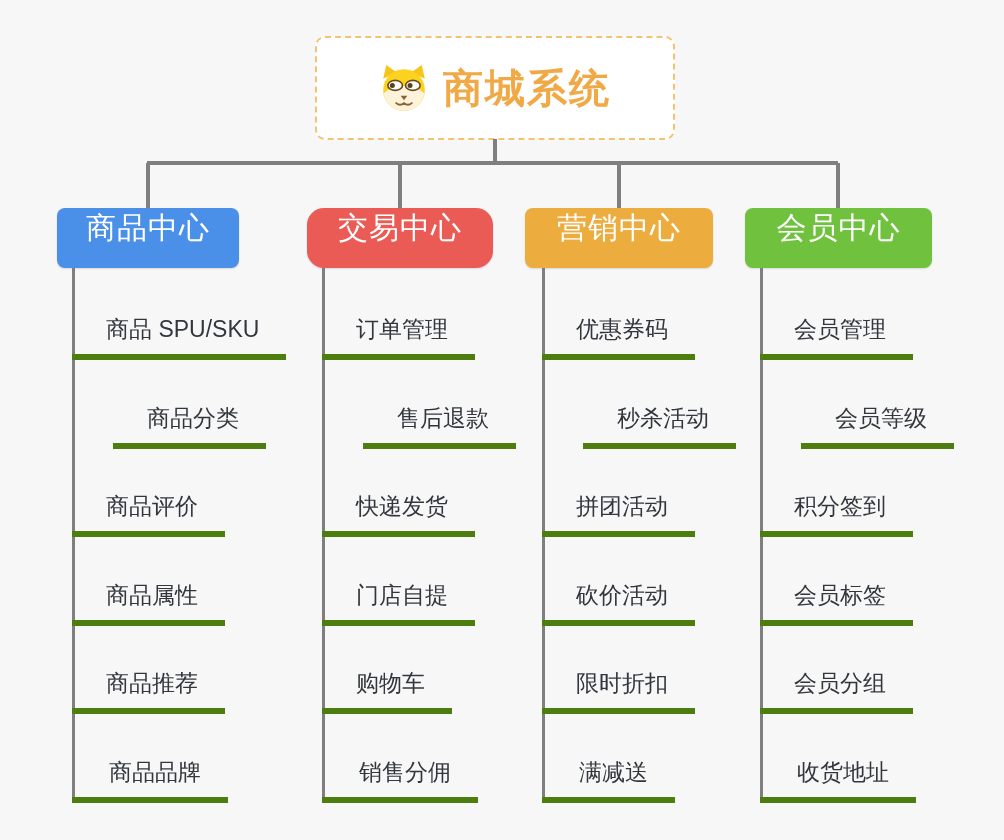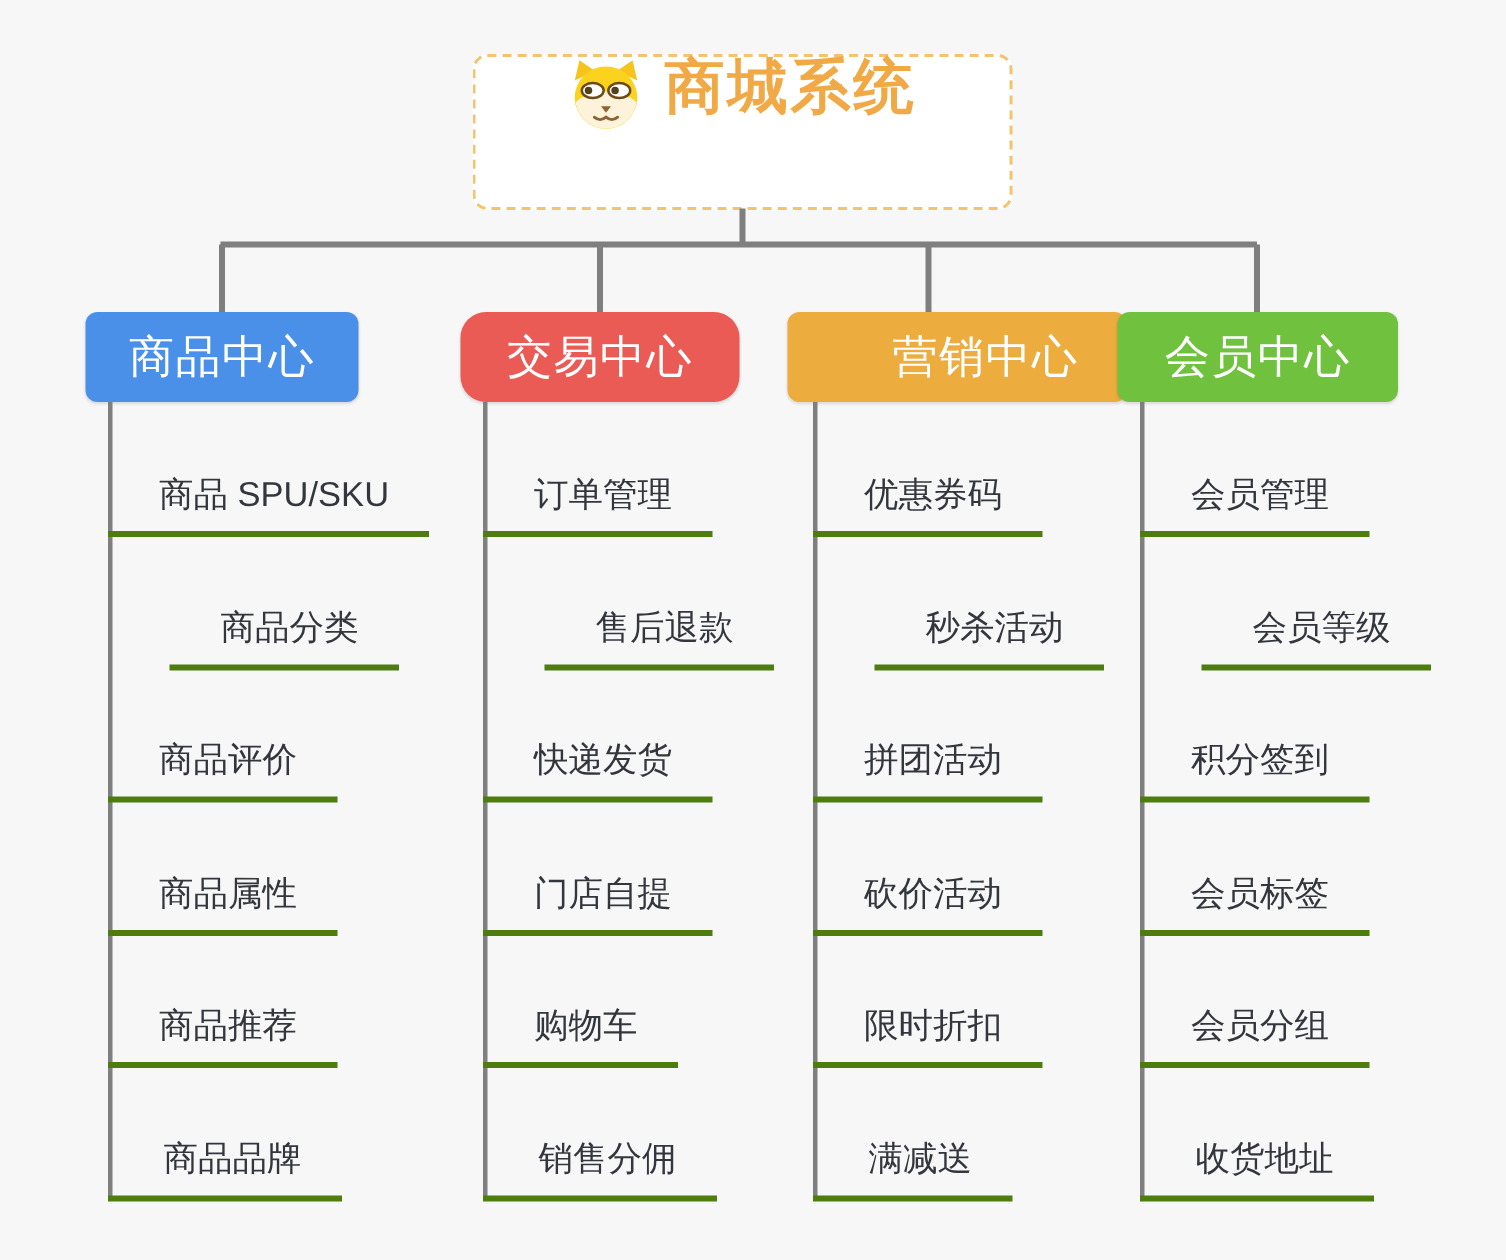--- a/index.html
+++ b/index.html
@@ -6,58 +6,58 @@
   body{
     width:1004px;height:840px;position:relative;overflow:hidden;
     background:#f7f7f7;
     font-family:"Liberation Sans","DejaVu Sans",sans-serif;
   }
   
   .root-node{
     position:absolute;left:315px;top:36px;width:360px;height:104px;
     background:#ffffff;border:2px dashed #f3c46f;border-radius:10px;
     box-sizing:border-box;
-    display:flex;justify-content:center;gap:14px;
+    display:flex;align-items:center;justify-content:center;gap:14px;
   }
   .root-title{
     font-size:40px;font-weight:600;color:#f0a945;letter-spacing:2px;
     line-height:1;
   }
   .doge{width:50px;height:50px;display:block;}
   
   .line{position:absolute;background:#7f7f7f;}
   .root-stub {left:493px;top:139px;width:4px;height:24px;}
   .bus       {left:147px;top:161px;width:691px;height:4px;}
   .stub-1{left:146px;top:163px;width:4px;height:46px;}
   .stub-2{left:398px;top:163px;width:4px;height:46px;}
   .stub-3{left:617px;top:163px;width:4px;height:46px;}
   .stub-4{left:836px;top:163px;width:4px;height:46px;}
   
   .branch-node{
     position:absolute;top:208px;height:60px;border-radius:8px;
-    display:flex;align-items:center;justify-content:center;
+    display:flex;align-items:flex-start;justify-content:center;
     color:#ffffff;font-size:30px;font-weight:500;letter-spacing:1px;
     box-shadow:0 1px 2px rgba(0,0,0,0.12);
   }
   .branch-1{left:57px; width:182px;}
   .branch-2{left:307px;width:186px;}
-  .branch-3{left:525px;width:188px;padding-left:38px;}
+  .branch-3{left:525px;width:188px;}
   .branch-4{left:745px;width:187px;}
   
   .leaf-column{position:absolute;top:268px;height:531px;}
   .col-1{left:72px;}
   .col-2{left:322px;}
   .col-3{left:542px;}
   .col-4{left:760px;}
   .trunk{position:absolute;left:0;top:0;width:3px;height:531px;background:#7f7f7f;}
   .leaf-node{
     position:absolute;left:0;
     white-space:nowrap;
     padding:0 27px 7px 34px;
-    border-bottom:4px solid #4d7c0f;
+    border-bottom:6px solid #4d7c0f;
     font-size:23px;line-height:35px;color:#33373d;
   }
   .leaf-0{top:44px;}  .leaf-1{top:133px;margin-left:41px;} .leaf-2{top:221px;}
   .leaf-3{top:310px;} .leaf-4{top:398px;} .leaf-5{top:487px;padding-left:37px;}
 </style>
 </head>
 <body>
 
 <div class="root-node">
   <span>

